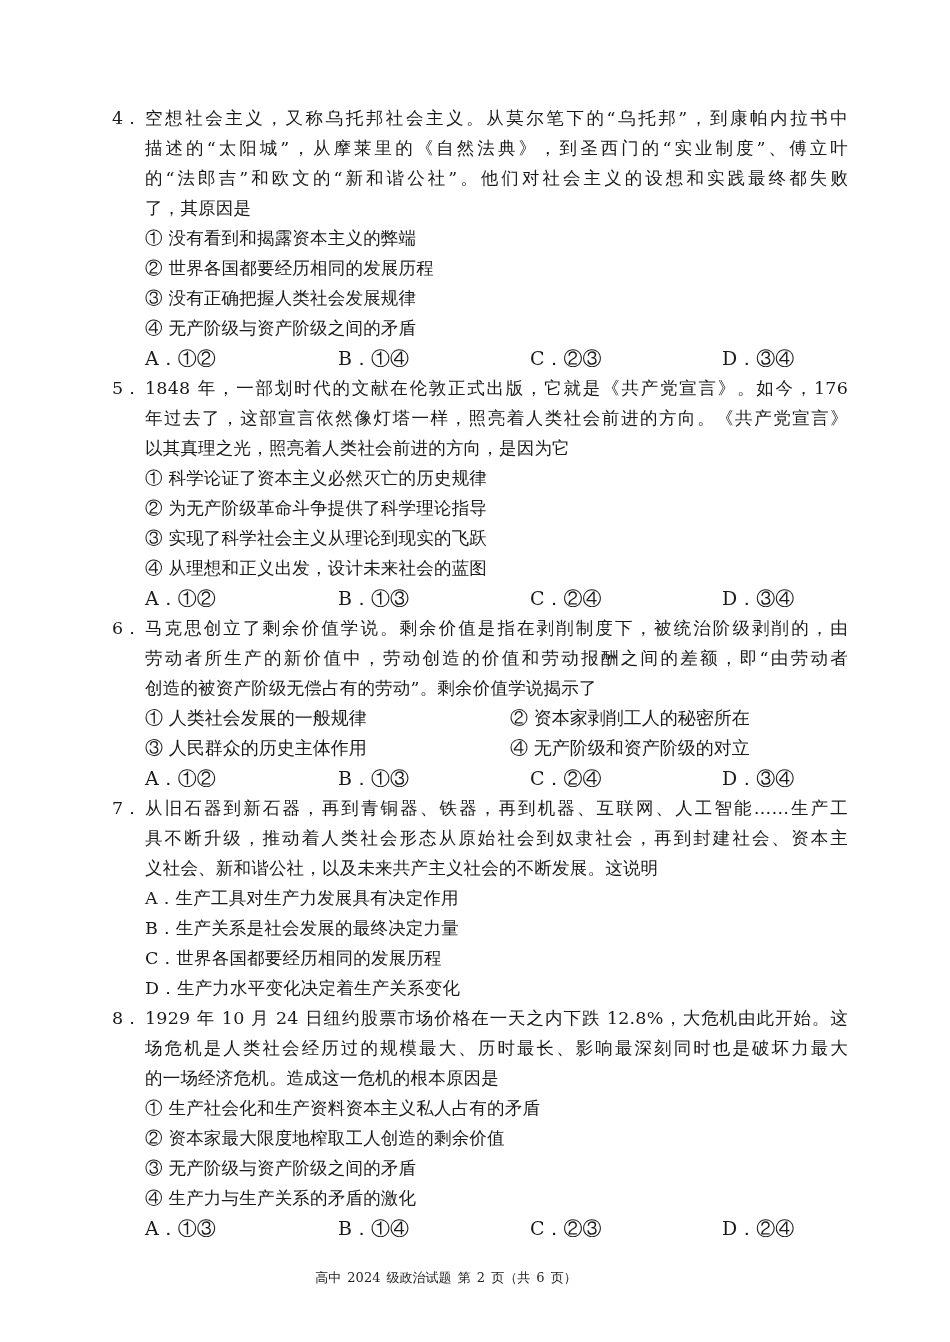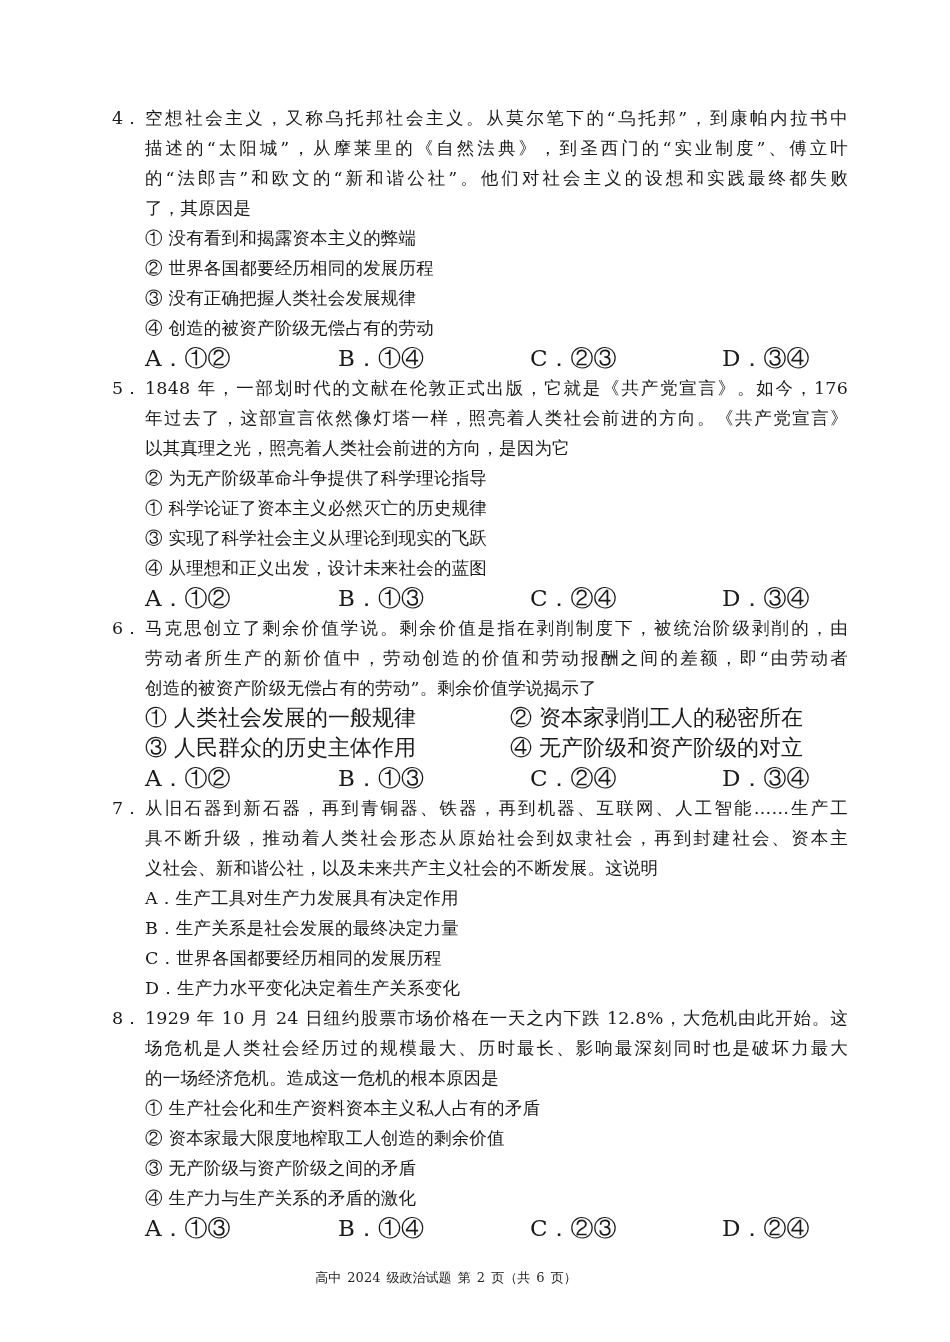--- a/index.html
+++ b/index.html
@@ -51,38 +51,38 @@
     }
     .justify {
       text-align: justify;
       text-align-last: justify;
       width: 703px;
     }
     .choices-row {
       position: relative;
       height: 30px;
       line-height: 30px;
-      font-size: 23px;
+      font-size: 19px;
       padding-left: 33px;
       text-decoration: underline;
     }
     .choice {
       position: absolute;
       top: 0;
       white-space: nowrap;
     }
     .choice.c0 { left: 33px; }
     .choice.c1 { left: 226px; }
     .choice.c2 { left: 418px; }
     .choice.c3 { left: 610px; text-align: right; }
     .two-col {
       position: relative;
       height: 30px;
       line-height: 30px;
-      font-size: 22px;
+      font-size: 18px;
     }
     .two-col .col-left { position: absolute; left: 33px; top: 0; white-space: nowrap; }
     .two-col .col-right { position: absolute; left: 398px; top: 0; white-space: nowrap; }
     .footer {
       position: absolute;
       top: 1268px;
       left: 0;
       width: 892px;
       text-align: center;
       font-size: 13px;
@@ -107,42 +107,42 @@
       </div>
       <div class="line indent">
         <span class="stem-text justify">的“法郎吉”和欧文的“新和谐公社”。他们对社会主义的设想和实践最终都失败</span>
       </div>
       <div class="line indent">
         <span class="stem-text">了，其原因是</span>
       </div>
       <div class="line indent">① 没有看到和揭露资本主义的弊端</div>
       <div class="line indent">② 世界各国都要经历相同的发展历程</div>
       <div class="line indent">③ 没有正确把握人类社会发展规律</div>
-      <div class="line indent">④ 创造的被资产阶级无偿占有的劳动</div>
+      <div class="line indent">④ 无产阶级与资产阶级之间的矛盾</div>
       <div class="choices-row">
         <span class="choice c0">A．①②</span>
         <span class="choice c1">B．①④</span>
         <span class="choice c2">C．②③</span>
         <span class="choice c3">D．③④</span>
       </div>
     </div>
 
     <div>
       <div class="line stem-line">
         <span class="qnum">5．</span>
         <span class="stem-text justify">1848 年，一部划时代的文献在伦敦正式出版，它就是《共产党宣言》。如今，176</span>
       </div>
       <div class="line indent">
         <span class="stem-text justify">年过去了，这部宣言依然像灯塔一样，照亮着人类社会前进的方向。《共产党宣言》</span>
       </div>
       <div class="line indent">
         <span class="stem-text">以其真理之光，照亮着人类社会前进的方向，是因为它</span>
       </div>
+      <div class="line indent">① 科学论证了资本主义必然灭亡的历史规律</div>
       <div class="line indent">② 为无产阶级革命斗争提供了科学理论指导</div>
-      <div class="line indent">① 科学论证了资本主义必然灭亡的历史规律</div>
       <div class="line indent">③ 实现了科学社会主义从理论到现实的飞跃</div>
       <div class="line indent">④ 从理想和正义出发，设计未来社会的蓝图</div>
       <div class="choices-row">
         <span class="choice c0">A．①②</span>
         <span class="choice c1">B．①③</span>
         <span class="choice c2">C．②④</span>
         <span class="choice c3">D．③④</span>
       </div>
     </div>
 

